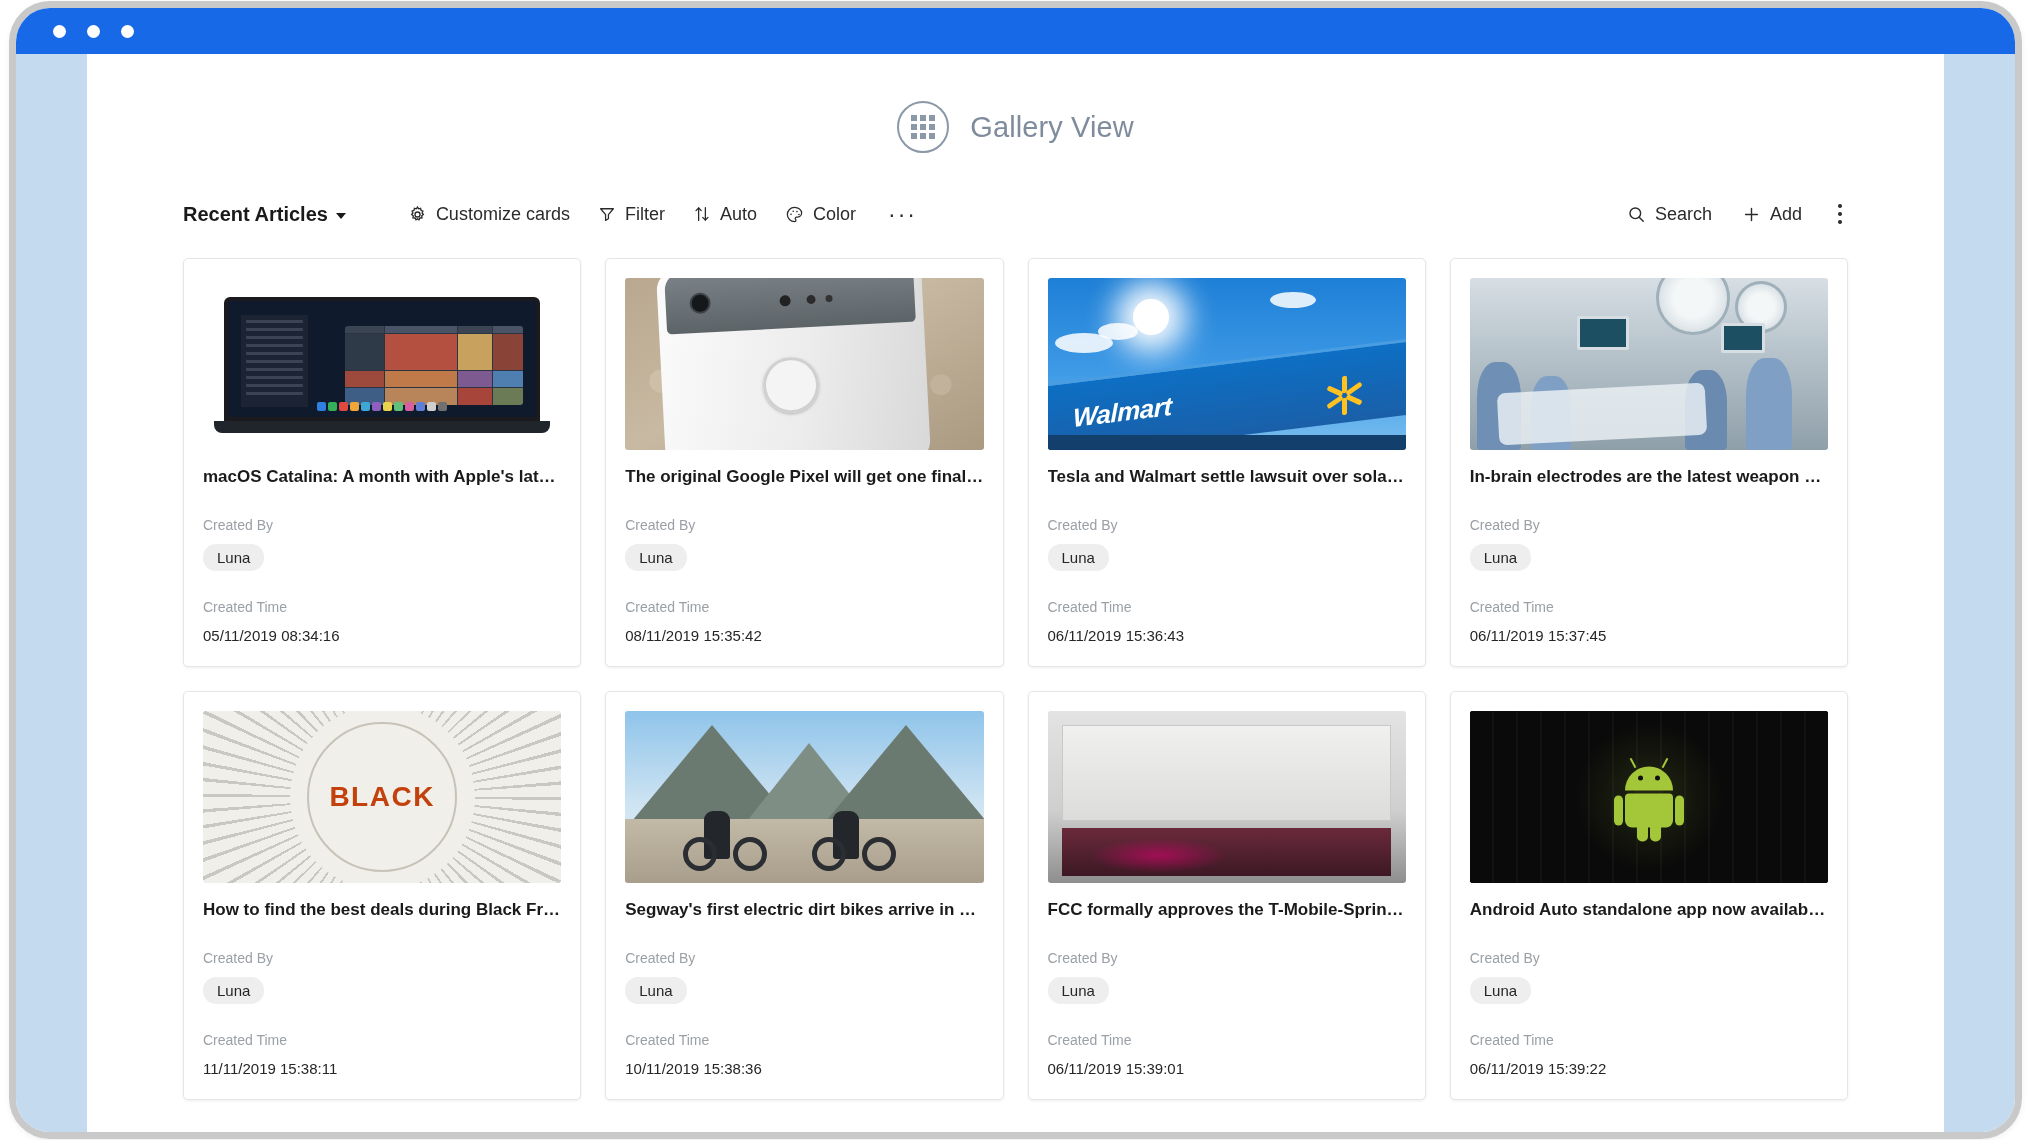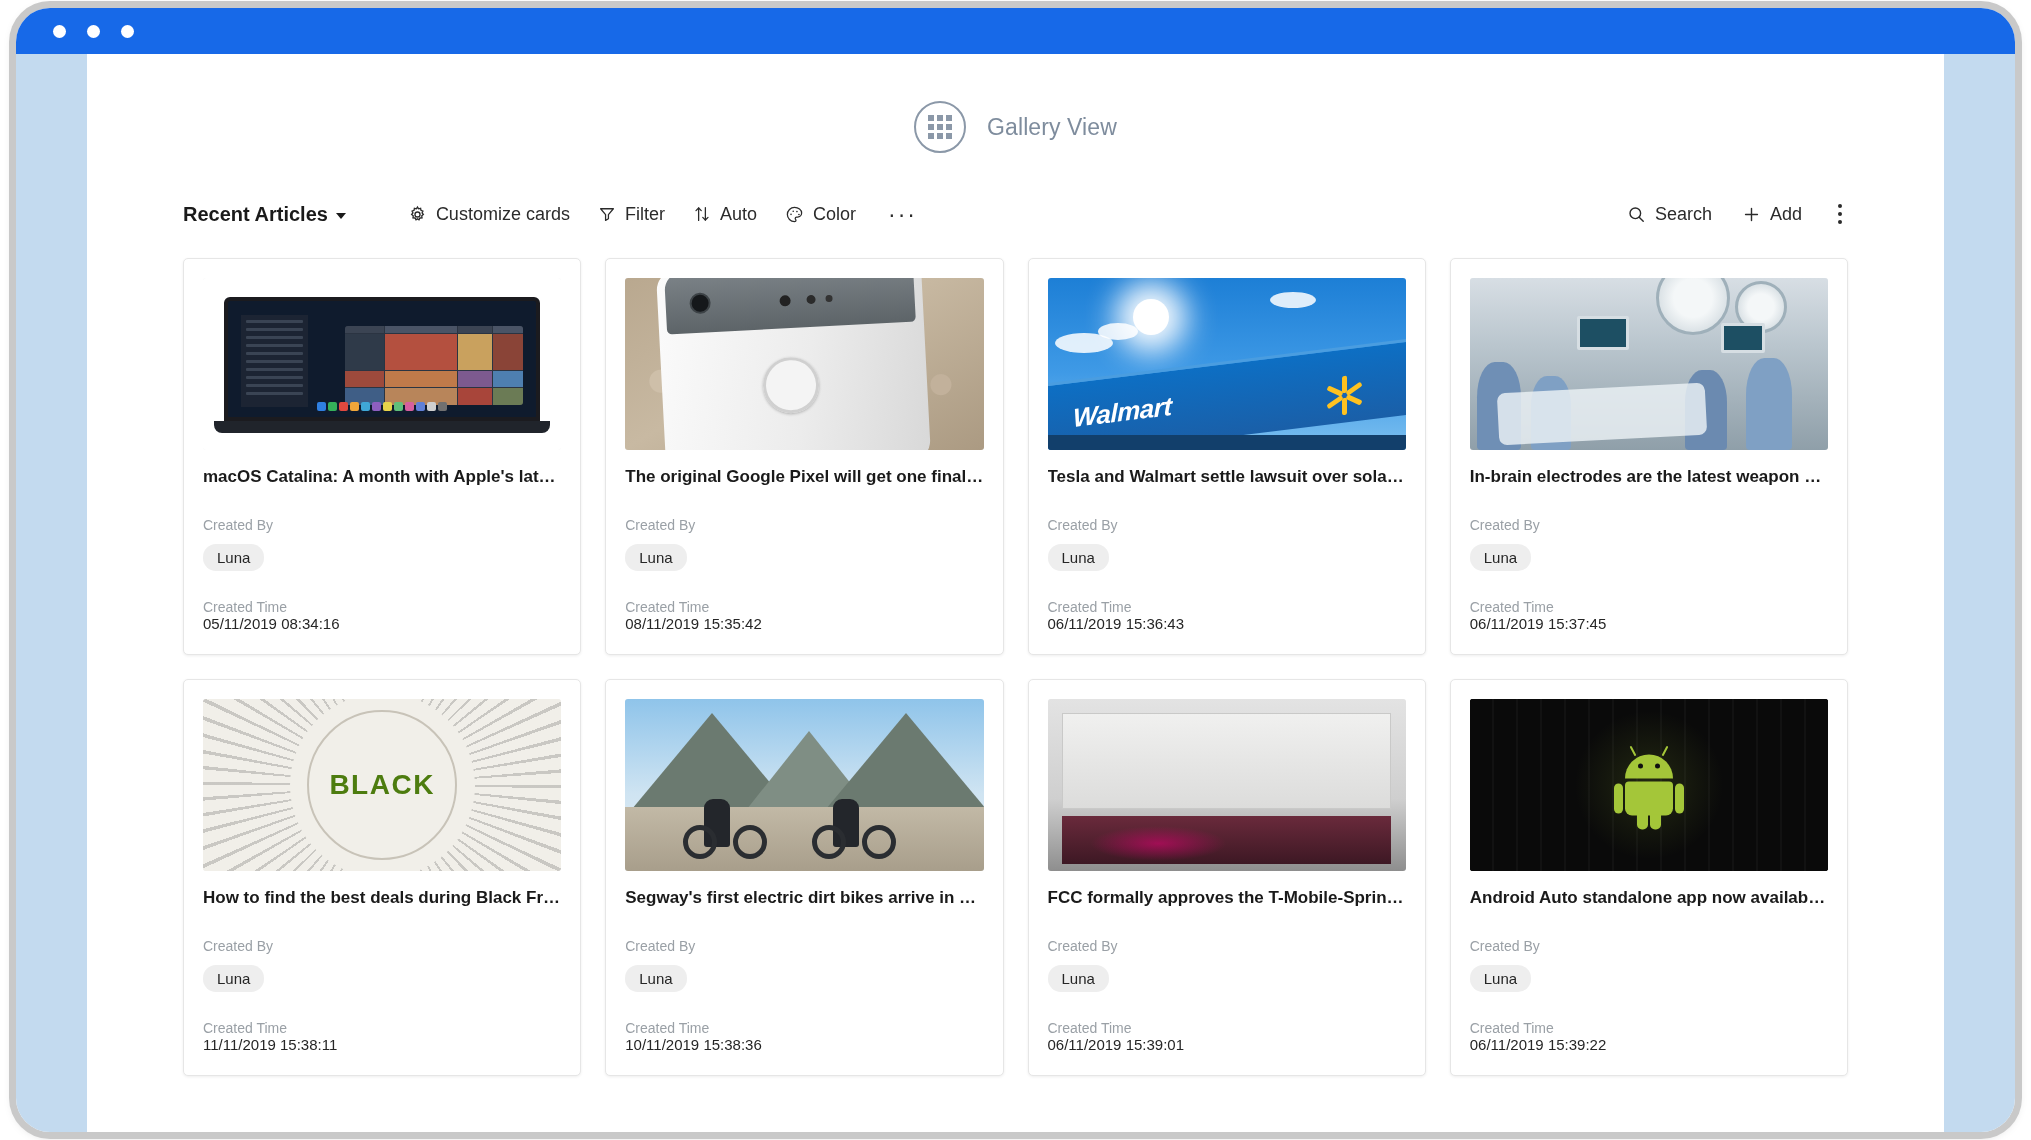--- a/index.html
+++ b/index.html
@@ -88,21 +88,21 @@
     grid-template-columns: repeat(3, 6px);
     grid-template-rows: repeat(3, 6px);
     gap: 3px;
   }
   .grid-3x3 i {
     display: block;
     width: 6px; height: 6px;
     background: #8b98a8;
   }
   .view-title {
-    font-size: 23px;
+    font-size: 29px;
     color: #7e8c9d;
     letter-spacing: 0.1px;
   }
 
   
   .toolbar {
     display: flex;
     align-items: center;
     margin: 44px 0 0 0;
     padding: 0 96px 0 96px;
@@ -211,20 +211,21 @@
     margin-top: 11px;
     padding: 5px 14px;
     border-radius: 13px;
     background: #eeeeee;
     font-size: 15px;
     color: #262626;
   }
   .field-value {
     font-size: 15px;
     color: #262626;
+    margin-top: 12px;
   }
 
   
   .th { position: absolute; inset: 0; }
 
   
   .mac-bg { background: #ffffff; }
   .mac-body {
     position: absolute; left: 6%; top: 11%;
     width: 88%; height: 72%;
@@ -390,21 +391,21 @@
   .bf-ring {
     position: absolute; left: 50%; top: 50%;
     width: 150px; height: 150px; margin: -75px 0 0 -75px;
     border-radius: 50%;
     border: 2px solid #c8c3b8;
   }
   .bf-txt {
     position: absolute; left: 0; right: 0; top: 50%;
     transform: translateY(-50%);
     text-align: center;
-    color: #4d7c0f;
+    color: #c2410c;
     font-weight: bold;
     line-height: 1.02;
     letter-spacing: 1.5px;
   }
   .bf-txt .l1 { font-size: 28px; display: block; }
   .bf-txt .l2 { font-size: 28px; display: block; }
 
   
   .sg-sky { position: absolute; inset: 0; background: linear-gradient(180deg,#8fc4ea 0%, #cfe4f2 55%, #e7eef2 100%); }
   .sg-mtn {

